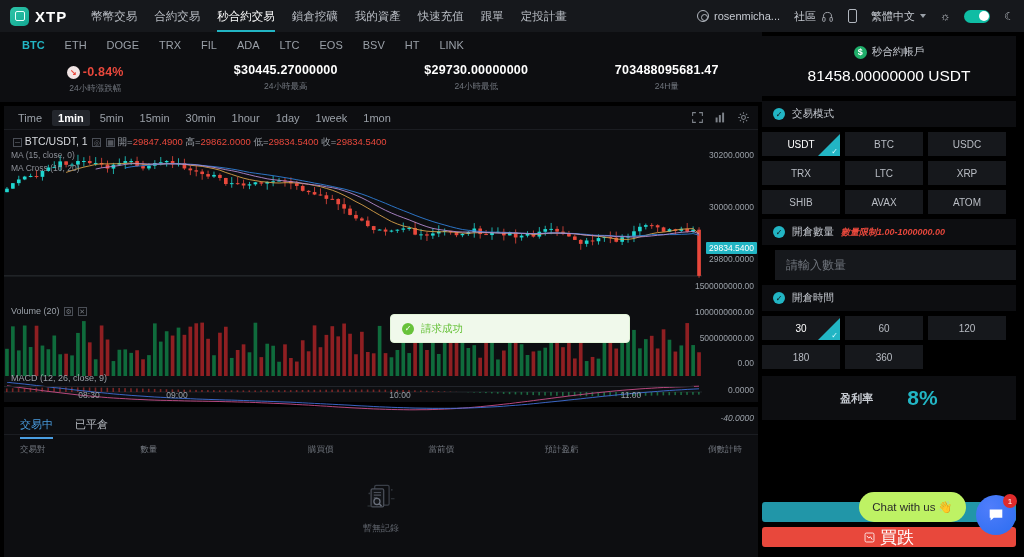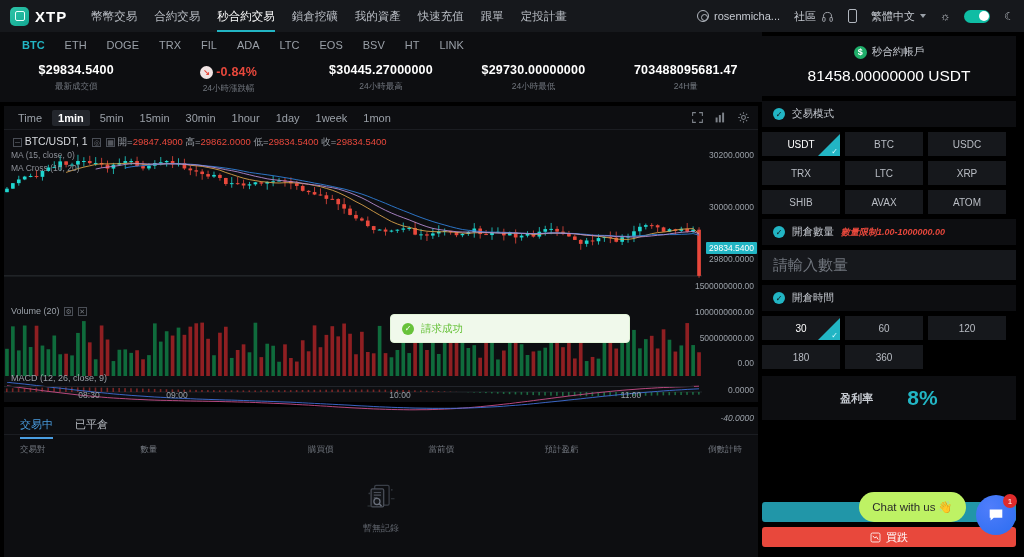--- a/index.html
+++ b/index.html
@@ -104,29 +104,29 @@
   .limit { font-size:9px; color:#e8483c; font-style:italic; font-weight:bold; }
 
   .grid3 { display:flex; flex-wrap:wrap; gap:5px; }
   .opt { width:78px; height:24px; background:#16181c; color:#b9bdc4; font-size:10px;
          display:flex; align-items:center; justify-content:center; cursor:pointer; position:relative; overflow:hidden; }
   .opt.sel { color:#ffffff; }
   .opt.sel::after { content:""; position:absolute; right:0; bottom:0; border-style:solid; border-width:0 0 22px 22px;
                     border-color:transparent transparent #22b5c4 transparent; }
   .opt.sel .tick { position:absolute; right:2px; bottom:0px; color:#d6fbff; font-size:8px; z-index:2; line-height:1;}
 
-  .amt-input { height:30px; background:#16181c; display:flex; align-items:center; padding:0 11px; font-size:15px; color:#70757d; cursor:text; }
+  .amt-input { height:30px; background:#16181c; display:flex; align-items:center; padding:0 11px; font-size:12px; color:#70757d; cursor:text;margin-left:13px; }
 
   .profit { height:44px; background:#0d0e11; display:flex; align-items:center; justify-content:center; gap:34px; margin-top:2px;}
   .profit-lab { font-size:11px; color:#c6cad1; font-weight:bold; }
   .profit-val { font-size:21px; color:#22b5c4; font-weight:bold; }
 
   .act { margin-top:auto; display:flex; flex-direction:column; gap:5px; padding-bottom:10px; }
   .btn { height:20px; border-radius:3px; display:flex; align-items:center; justify-content:center; gap:5px;
-         color:#fff; font-size:11px; cursor:pointer; }
+         color:#fff; font-size:17px; cursor:pointer; }
   .btn.buy { background:#2196a8; }
   .btn.sell { background:#e8483c; }
 
   
   .chat-bubble { position:absolute; right:58px; bottom:35px; background:#bef264; border-radius:17px; height:30px;
                  display:flex; align-items:center; gap:5px; padding:0 13px; font-size:11.5px; color:#2b2b2b; z-index:50; cursor:pointer;}
   .chat-fab { position:absolute; right:8px; bottom:22px; width:40px; height:40px; border-radius:50%;
               background:radial-gradient(circle at 35% 30%, #4f7dfb, #2b6df0); display:flex; align-items:center; justify-content:center; z-index:50; cursor:pointer;}
   .chat-fab .bdg { position:absolute; top:-1px; right:-1px; width:14px;height:14px;border-radius:50%;background:#e02b2b;color:#fff;
                    font-size:8px; display:flex;align-items:center;justify-content:center; }
@@ -192,24 +192,20 @@
           <div class="coin-tab">TRX</div>
           <div class="coin-tab">FIL</div>
           <div class="coin-tab">ADA</div>
           <div class="coin-tab">LTC</div>
           <div class="coin-tab">EOS</div>
           <div class="coin-tab">BSV</div>
           <div class="coin-tab">HT</div>
           <div class="coin-tab">LINK</div>
         </div>
       <div class="ticker" id="ticker">
-          <div class="tk">
-            <div class="tk-val">$29834.5400</div>
-            <div class="tk-lab">最新成交價</div>
-          </div>
           <div class="tk"><div class="tk-val down">
               <span class="down-badge">↘</span>
               <span>-0.84%</span>
             </div><div class="tk-lab">24小時漲跌幅</div></div>
           <div class="tk">
             <div class="tk-val">$30445.27000000</div>
             <div class="tk-lab">24小時最高</div>
           </div>
           <div class="tk">
             <div class="tk-val">$29730.00000000</div>

